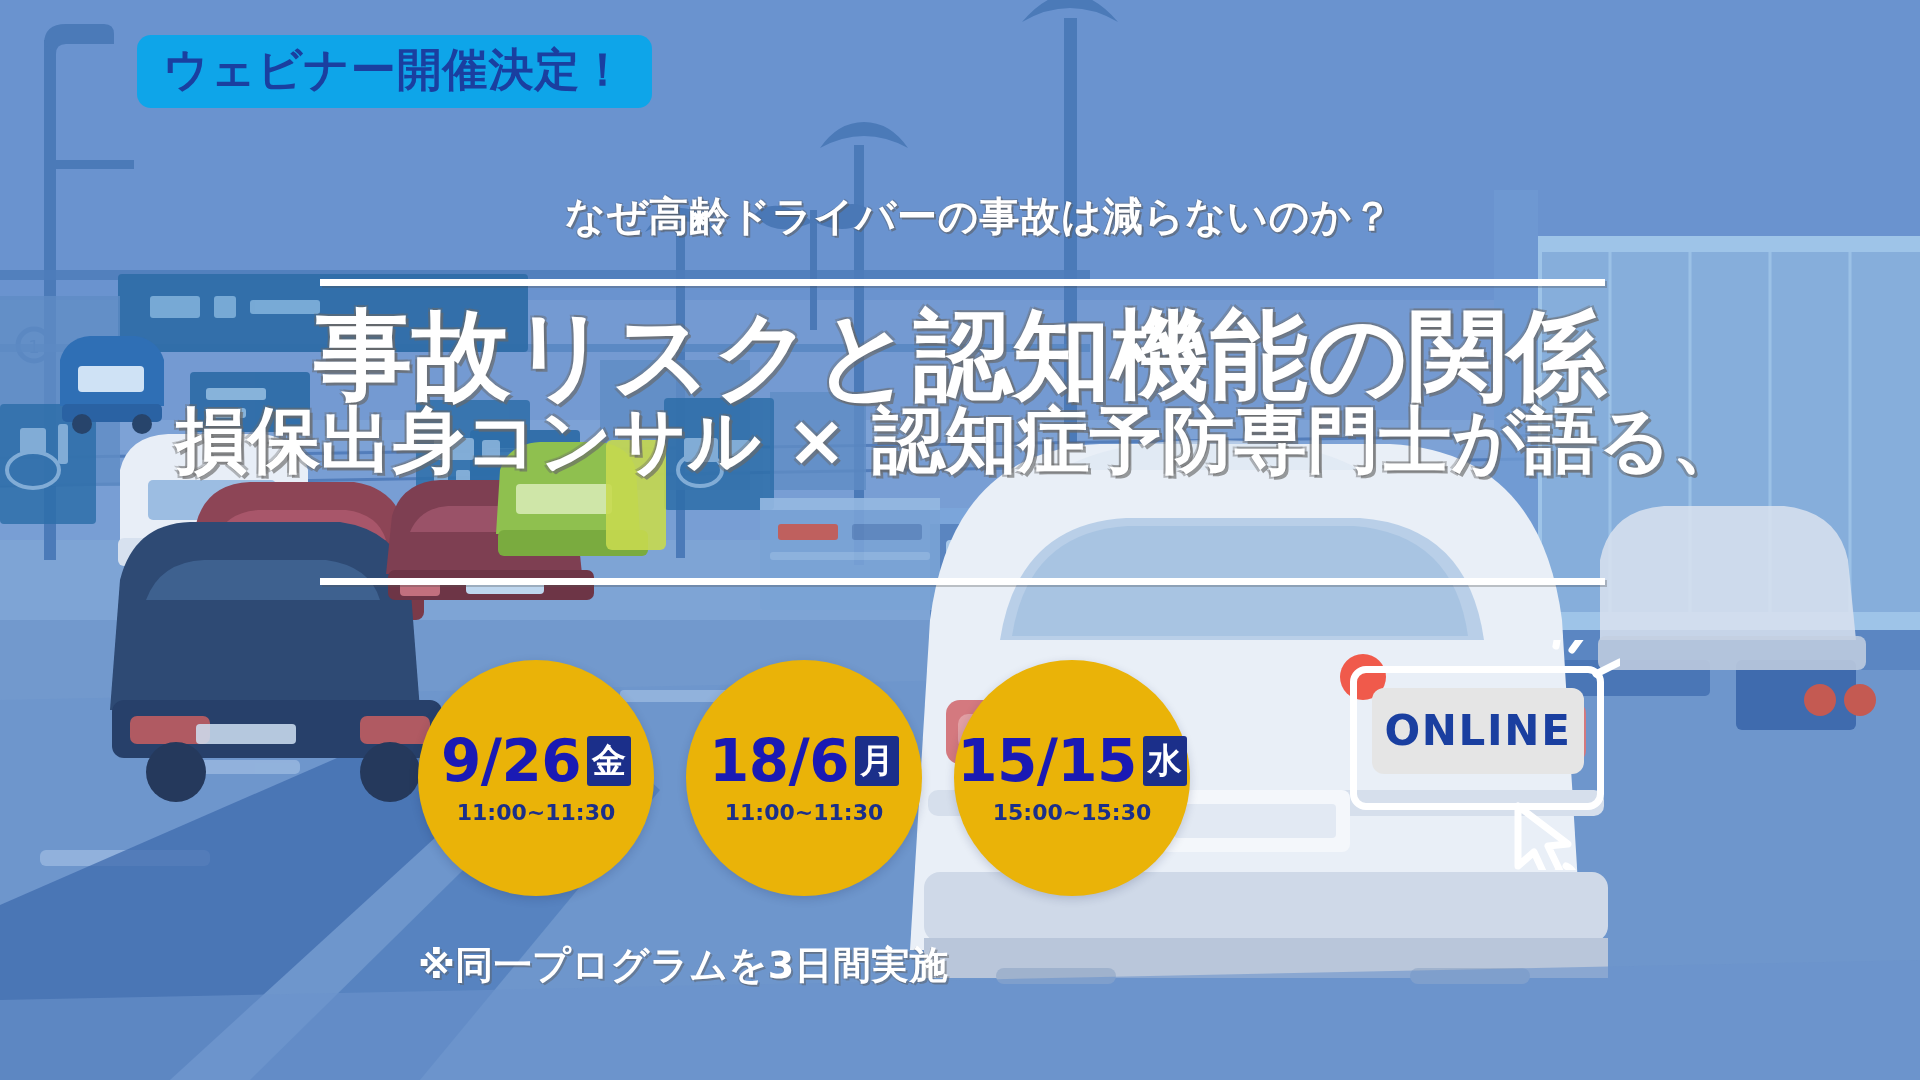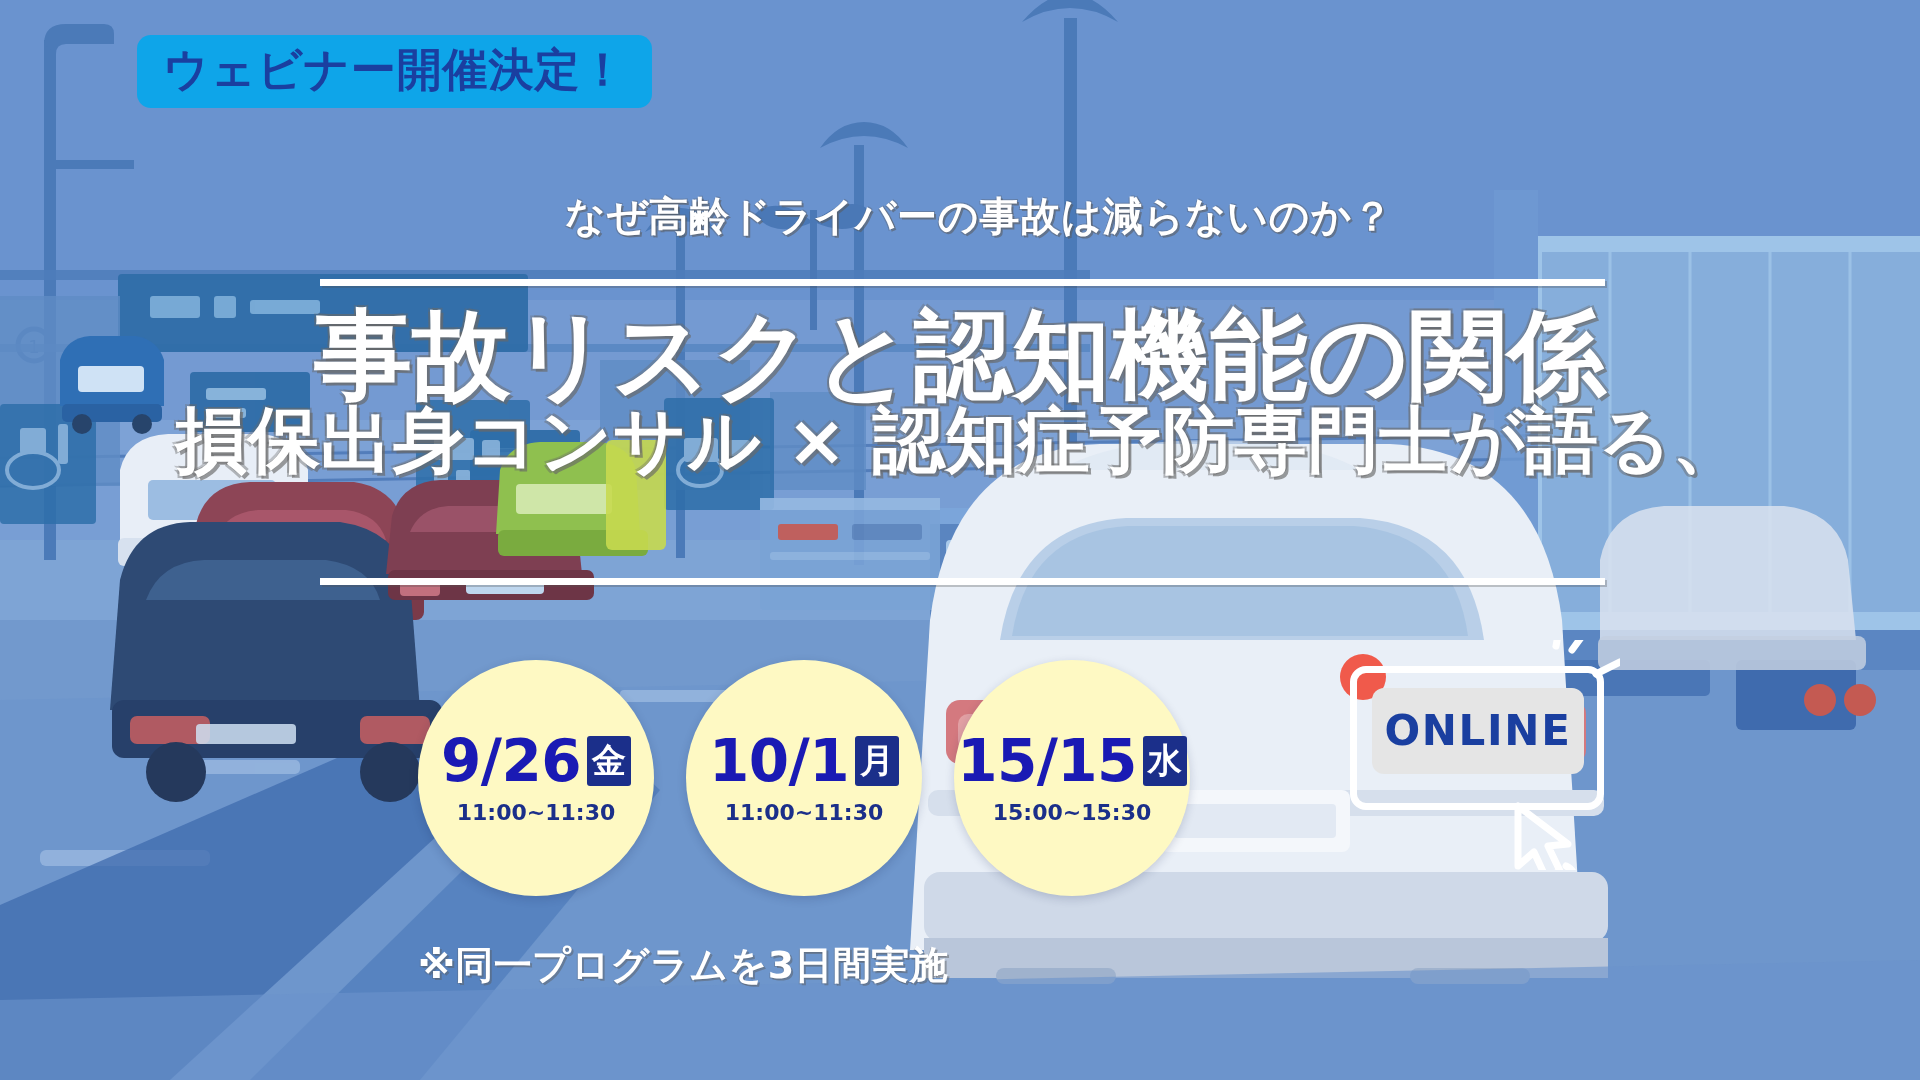--- a/index.html
+++ b/index.html
@@ -102,21 +102,21 @@
     left: 418px;
     top: 660px;
     display: flex;
     gap: 32px;
     align-items: flex-start;
   }
   .date-circle {
     width: 236px;
     height: 236px;
     border-radius: 50%;
-    background: #fef9c3;
+    background: #eab308;
     display: flex;
     flex-direction: column;
     align-items: center;
     justify-content: center;
     box-shadow: 0 3px 10px rgba(20,35,80,.18);
   }
   .date-main {
     display: flex;
     align-items: center;
     justify-content: center;
@@ -466,21 +466,21 @@
       <div class="date-circle">
         <div class="date-main">
           <span class="dnum">9/26</span>
           <span class="dow">金</span>
         </div>
         <div class="date-time">11:00~11:30</div>
       </div>
 
       <div class="date-circle">
         <div class="date-main">
-          <span class="dnum">10/1</span>
+          <span class="dnum">18/6</span>
           <span class="dow">月</span>
         </div>
         <div class="date-time">11:00~11:30</div>
       </div>
 
       <div class="date-circle">
         <div class="date-main">
           <span class="dnum">15/15</span>
           <span class="dow">水</span>
         </div>

